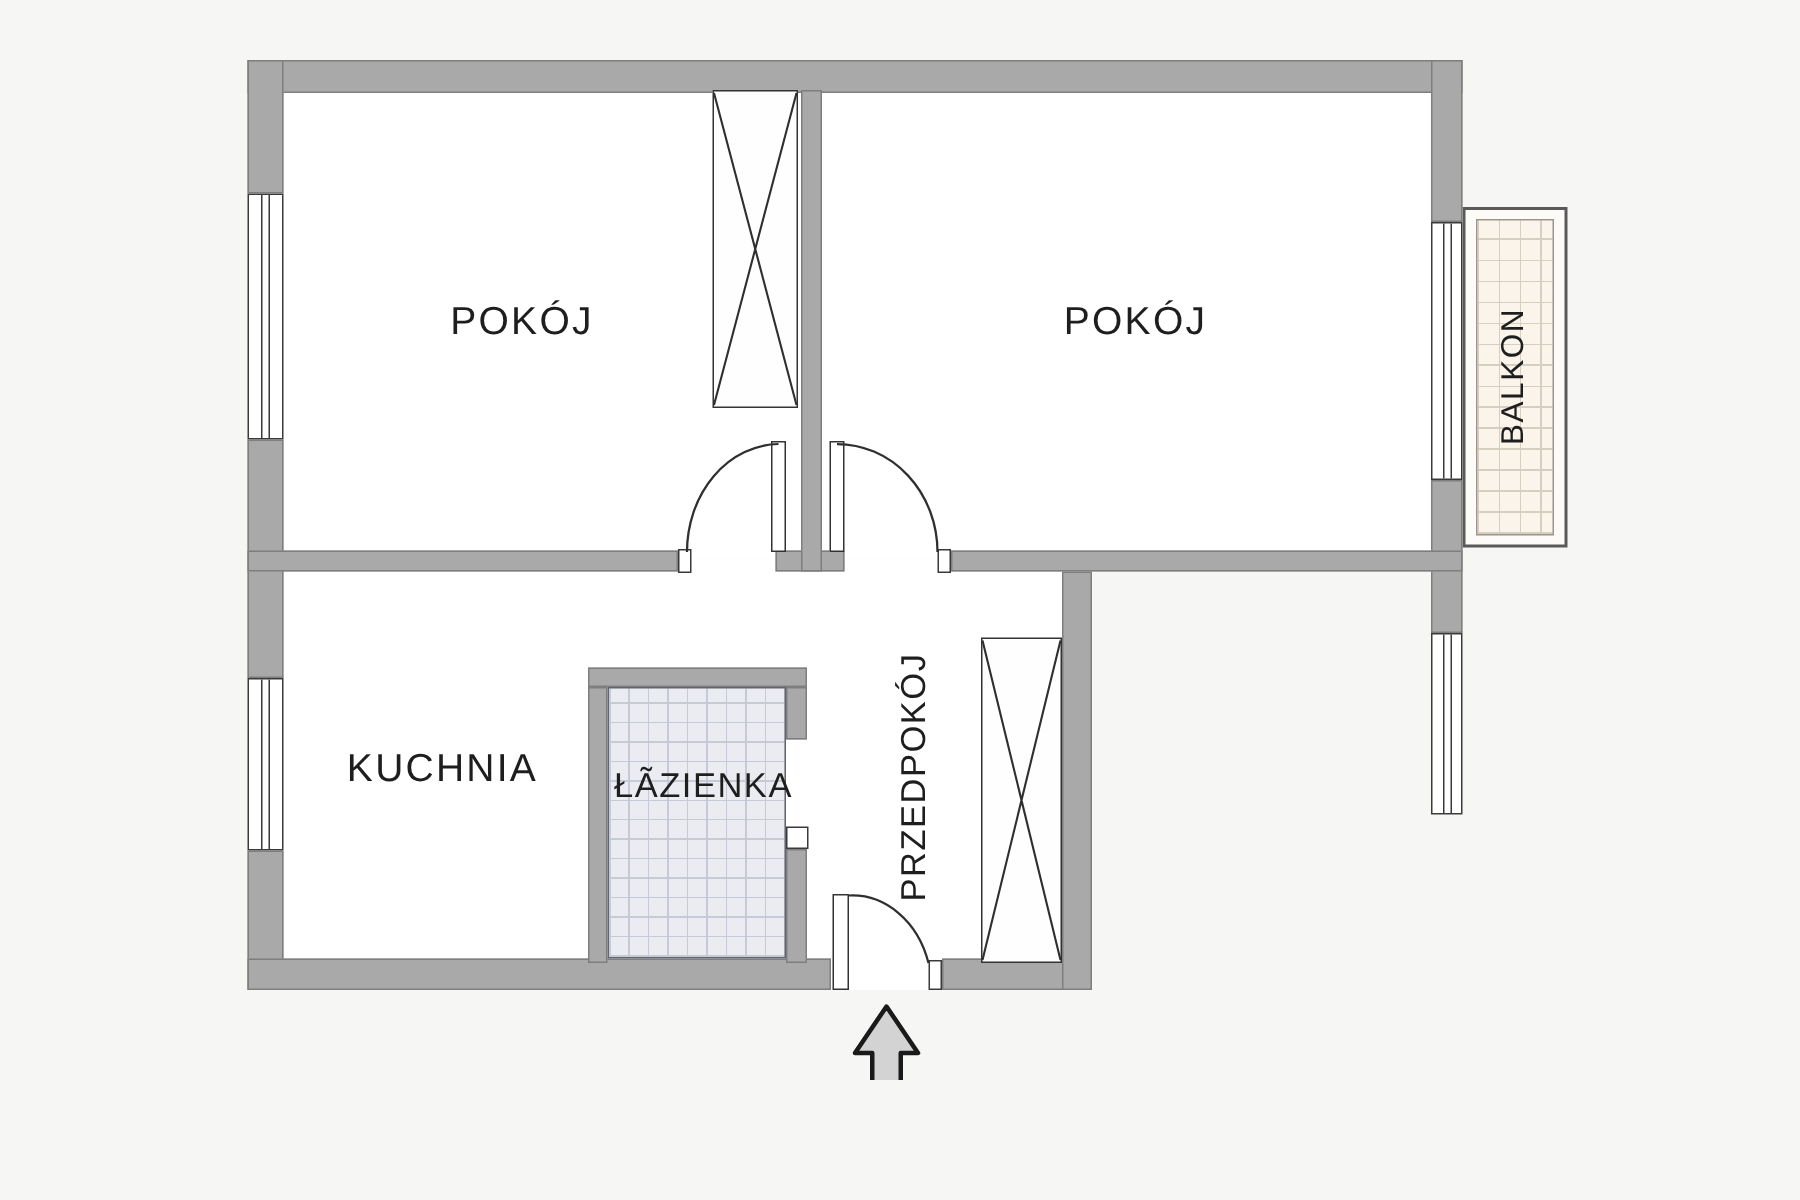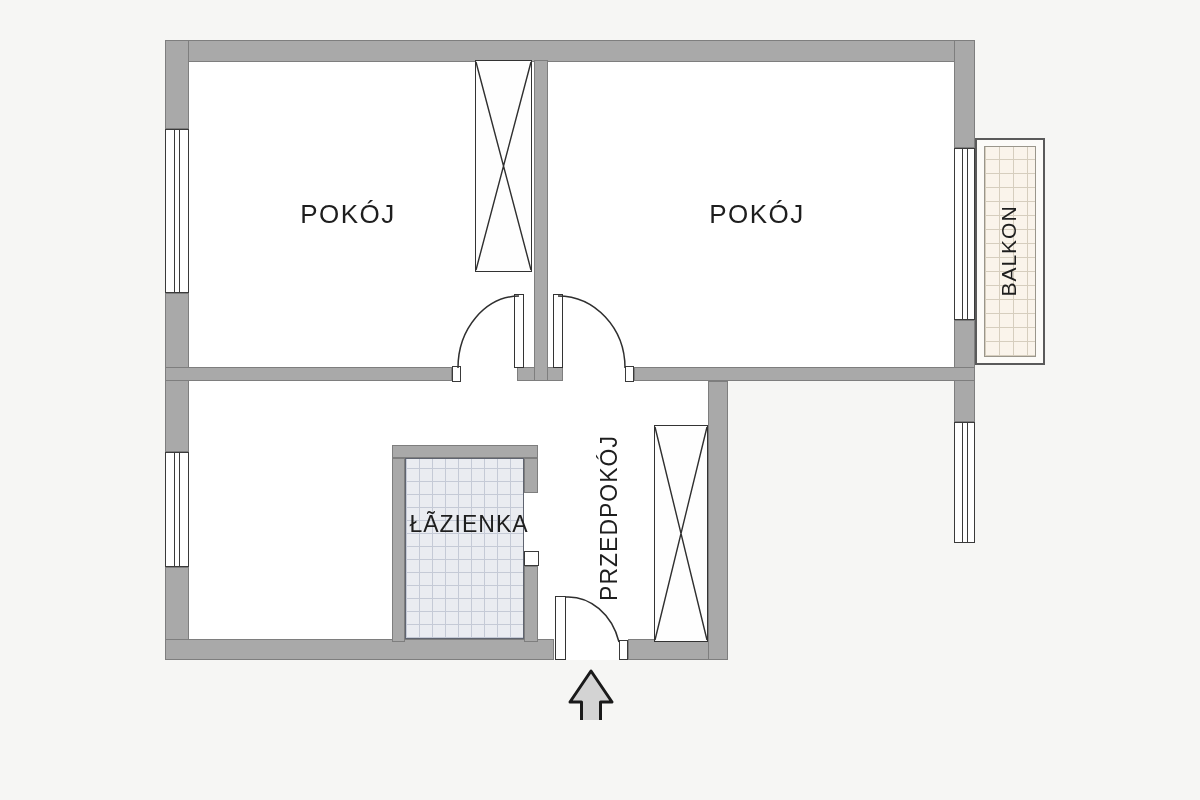--- a/index.html
+++ b/index.html
@@ -103,17 +103,18 @@
     <path d="M 476 62 L 531 270 M 531 62 L 476 270" fill="none" stroke="#2f2f2f" stroke-width="1.4"></path>
     <path d="M 655 427 L 707 640 M 707 427 L 655 640" fill="none" stroke="#2f2f2f" stroke-width="1.4"></path>
   </svg>
 
   <svg class="overlay" width="1200" height="800" viewBox="0 0 1200 800">
     <polygon points="591,671 612,702 600.5,702 600.5,737 581.5,737 581.5,702 570,702" fill="#d3d3d3" stroke="#1a1a1a" stroke-width="3" stroke-linejoin="round"></polygon>
   </svg>
 
   <div class="room-label" style="left:348px;top:214px;">POKÓJ</div>
   <div class="room-label" style="left:757px;top:214px;">POKÓJ</div>
+  <div class="room-label" style="left:295px;top:512px;">KUCHNIA</div>
   <div class="room-label small" style="left:469px;top:524px;text-align:right;">ŁÃZIENKA</div>
   <div class="room-label small vert" style="left:609px;top:518px;">PRZEDPOKÓJ</div>
   <div class="room-label small vert" style="left:1009px;top:251px;font-size:21px;">BALKON</div>
 
 </div>
 
 </body></html>

